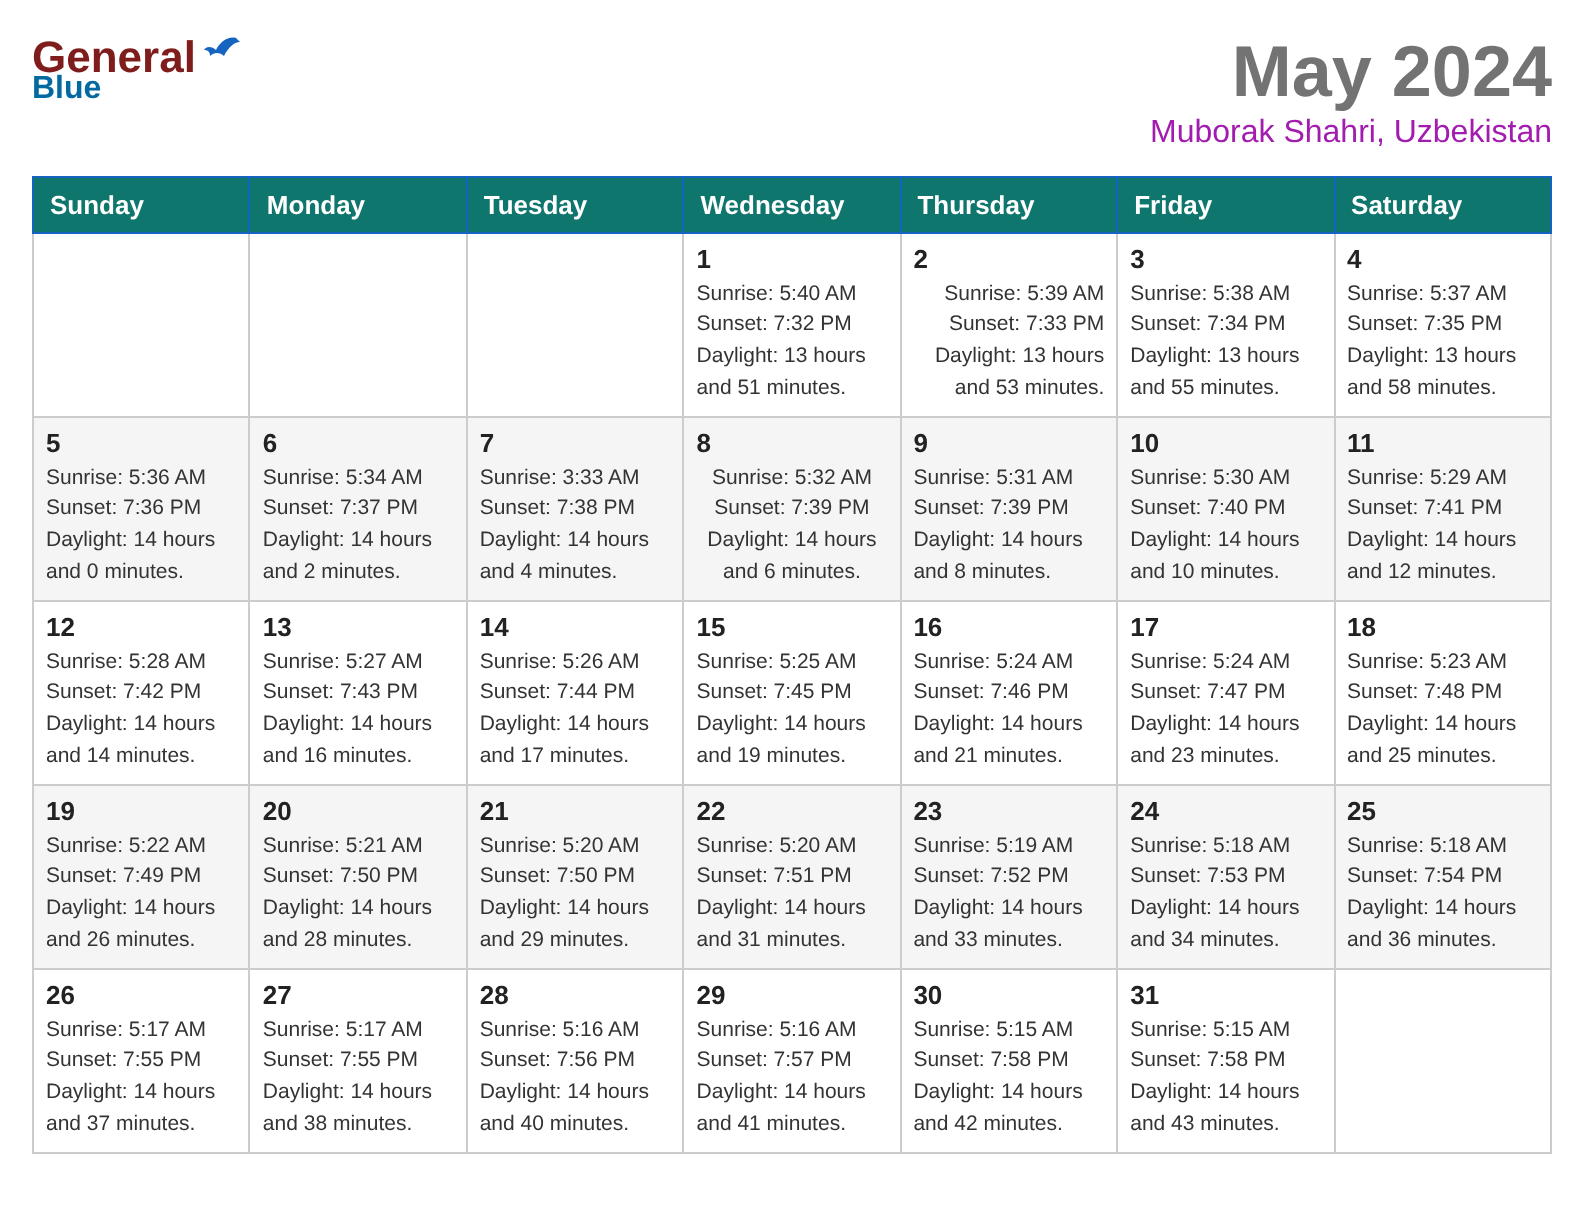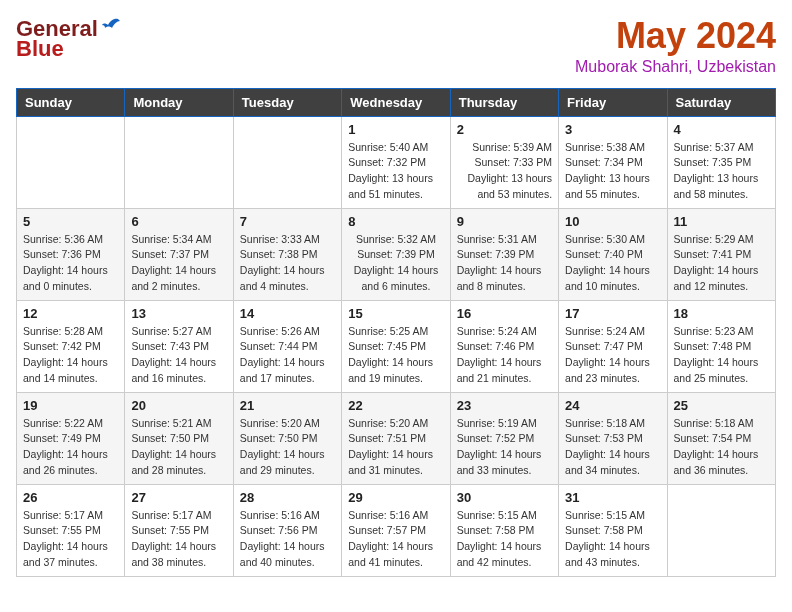--- a/index.html
+++ b/index.html
@@ -22,35 +22,35 @@
       align-items: flex-start;
     }
     .logo-general { color: #333; }
     .logo-blue { color: #1565c0; }
     .title-area {
       text-align: right;
     }
     .month-title {
       font-size: 36px;
       font-weight: bold;
-      color: #c2410c;
+      color: #737373;
       line-height: 1.1;
     }
     .location-title {
       font-size: 16px;
       color: #a21caf;
       margin-top: 2px;
     }
     .calendar-table {
       width: 100%;
       border-collapse: collapse;
       font-size: 11px;
     }
     .calendar-table th {
-      background-color: #404040;
+      background-color: #0f766e;
       color: #fff;
       text-align: left;
       padding: 6px 8px;
       font-size: 13px;
       font-weight: bold;
       border: 1px solid #1565c0;
     }
     .calendar-table td {
       border: 1px solid #ccc;
       vertical-align: top;
@@ -81,21 +81,21 @@
 <body>
 
 <div class="header-area">
   <div class="logo">
     <div style="display:flex; align-items:center;">
       <span class="logo-general" style="font-size:22px;font-weight:bold;color:#7f1d1d;">General</span>
       <svg width="22" height="22" viewBox="0 0 22 22" style="margin-left:2px;margin-top:-4px;">
         <path d="M18 3 C14 2, 10 5, 8 9 C6 7, 3 7, 2 9 C4 9, 5 10, 5 12 C7 10, 10 10, 12 12 C14 8, 17 5, 20 5 Z" fill="#1565c0"></path>
       </svg>
     </div>
-    <span class="logo-blue" style="font-size:22px;font-weight:bold;color:#b91c1c;margin-top:-6px;">Blue</span>
+    <span class="logo-blue" style="font-size:16px;font-weight:bold;color:#0369a1;margin-top:-6px;">Blue</span>
   </div>
   <div class="title-area">
     <div class="month-title">May 2024</div>
     <div class="location-title">Muborak Shahri, Uzbekistan</div>
   </div>
 </div>
 
 <table class="calendar-table">
   <thead>
     <tr>

